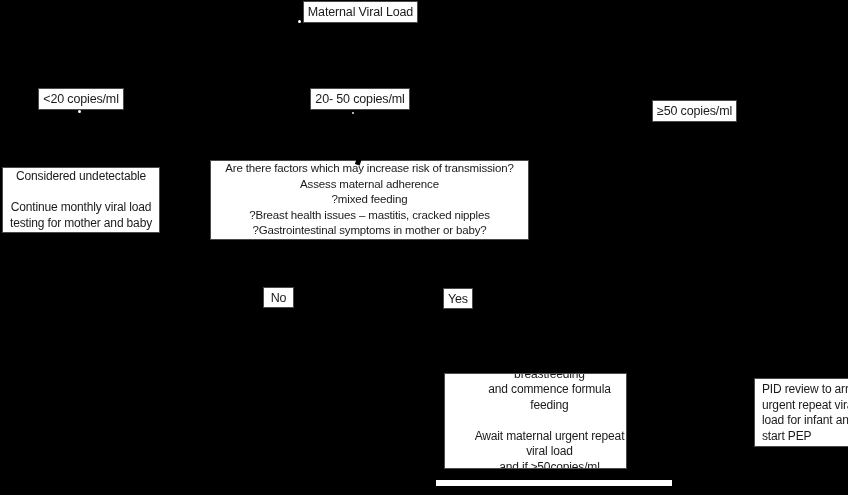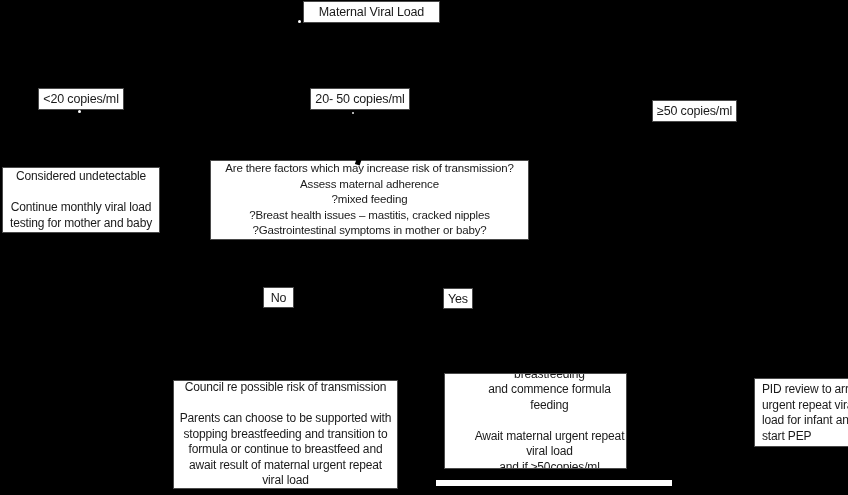--- a/index.html
+++ b/index.html
@@ -22,21 +22,21 @@
     justify-content:center;
     align-items:center;
     text-align:center;
     white-space:pre-line;
     font-size:12px;
     line-height:15.5px;
     overflow:hidden;
   }
   .label{font-size:12.5px;line-height:14px;}
   
-  #n-root        {left:303px;top:1px;  width:137px;height:22px;}
+  #n-root        {left:303px;top:1px;  width:115px;height:22px;}
   #n-lt20        {left:38px; top:88px; width:86px; height:22px;}
   #n-2050        {left:310px;top:88px; width:100px;height:22px;}
   #n-ge50        {left:652px;top:100px;width:85px; height:22px;}
   #n-undetect    {left:2px;  top:167px;width:158px;height:66px;}
   #n-question    {left:210px;top:160px;width:319px;height:80px;font-size:11.5px;}
   #n-encourage   {left:630px;top:252px;width:127px;height:51px;}
   #n-no          {left:263px;top:287px;width:31px; height:21px;}
   #n-yes         {left:443px;top:288px;width:30px; height:21px;}
   #n-no-action   {left:173px;top:380px;width:225px;height:109px;}
   #n-yes-action  {left:444px;top:373px;width:183px;height:96px;padding-left:28px;}
@@ -73,27 +73,20 @@
 Assess maternal adherence
 ?mixed feeding
 ?Breast health issues – mastitis, cracked nipples
 ?Gastrointestinal symptoms in mother or baby?</div>
 
 
   <div class="node label" id="n-no">No</div>
 
   <div class="node label" id="n-yes">Yes</div>
 
-  <div class="node" id="n-no-action">Council re possible risk of transmission
-
-Parents can choose to be supported with
-stopping breastfeeding and transition to
-formula or continue to breastfeed and
-await result of maternal urgent repeat
-viral load</div>
 
   <div class="node" id="n-yes-action">Support with cessation of breastfeeding
 and commence formula feeding
 
 Await maternal urgent repeat viral load
 and if ≥50copies/ml
 reconsider PEP</div>
 
   <div class="node" id="n-pid">PID review to arrange
 urgent repeat viral

